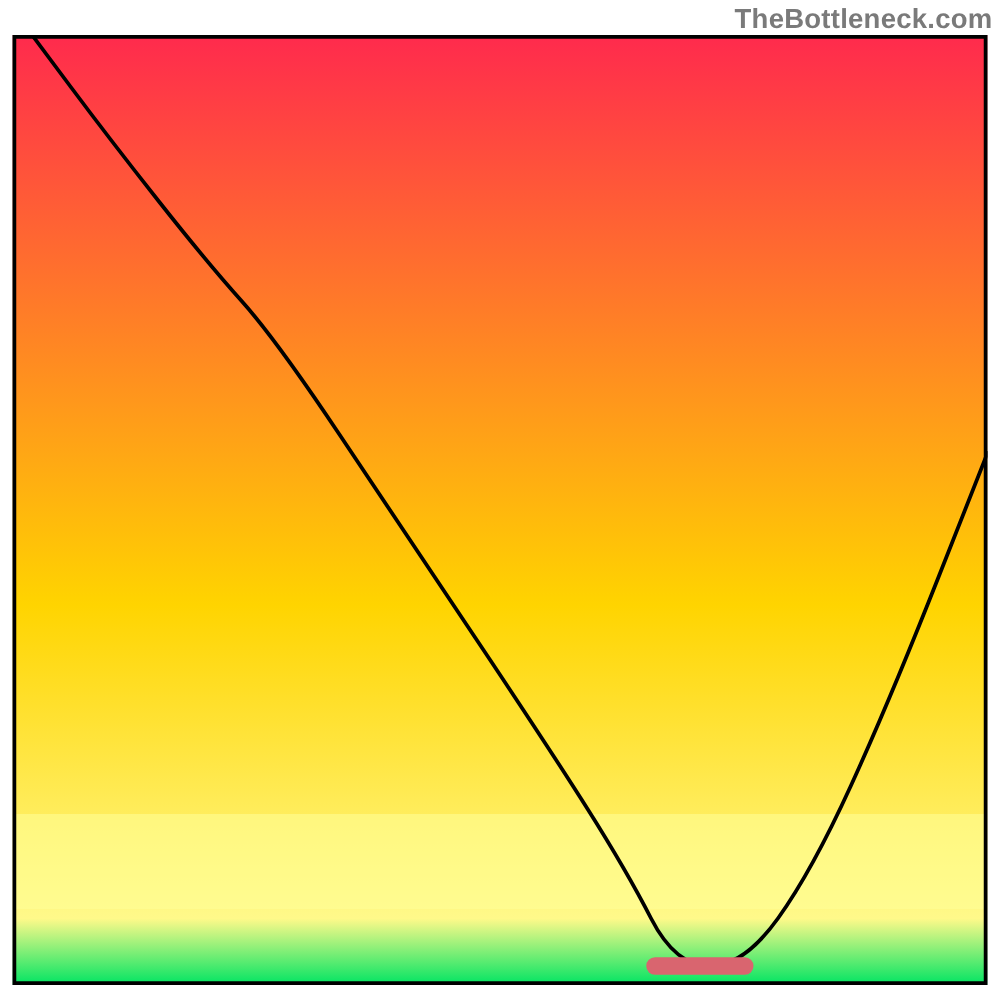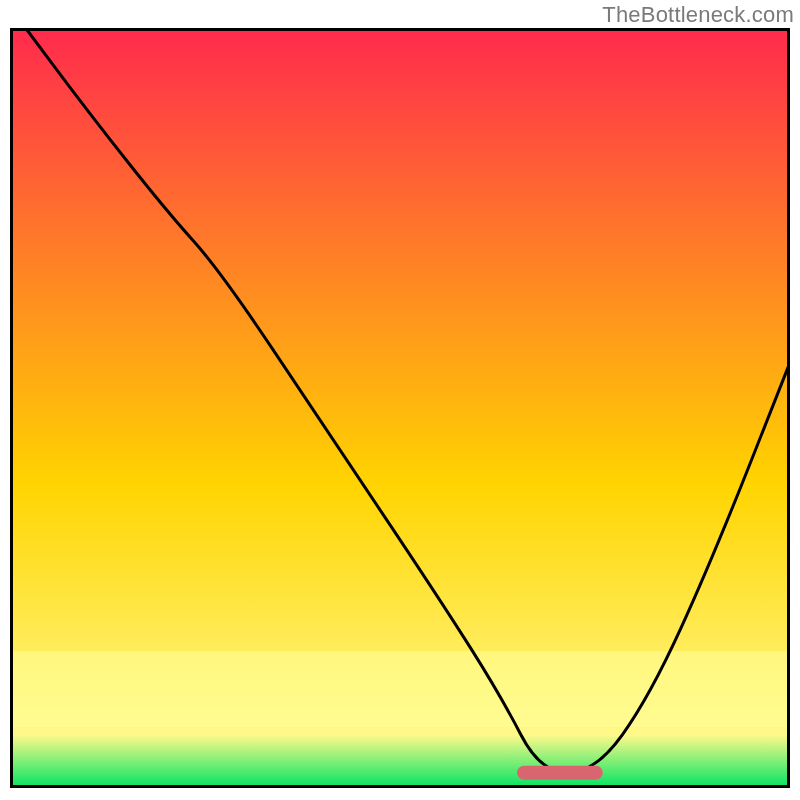--- a/index.html
+++ b/index.html
@@ -15,21 +15,21 @@
     position: relative;
     width: 800px;
     height: 800px;
   }
   .watermark {
     position: absolute;
     top: 2px;
     right: 6px;
     font-size: 22px;
     color: #7a7a7a;
-    font-weight: 400;
+    font-weight: 700;
     letter-spacing: 0.2px;
   }
   .plot {
     position: absolute;
     left: 10px;
     top: 28px;
     width: 780px;
     height: 760px;
   }
   svg { display: block; }

